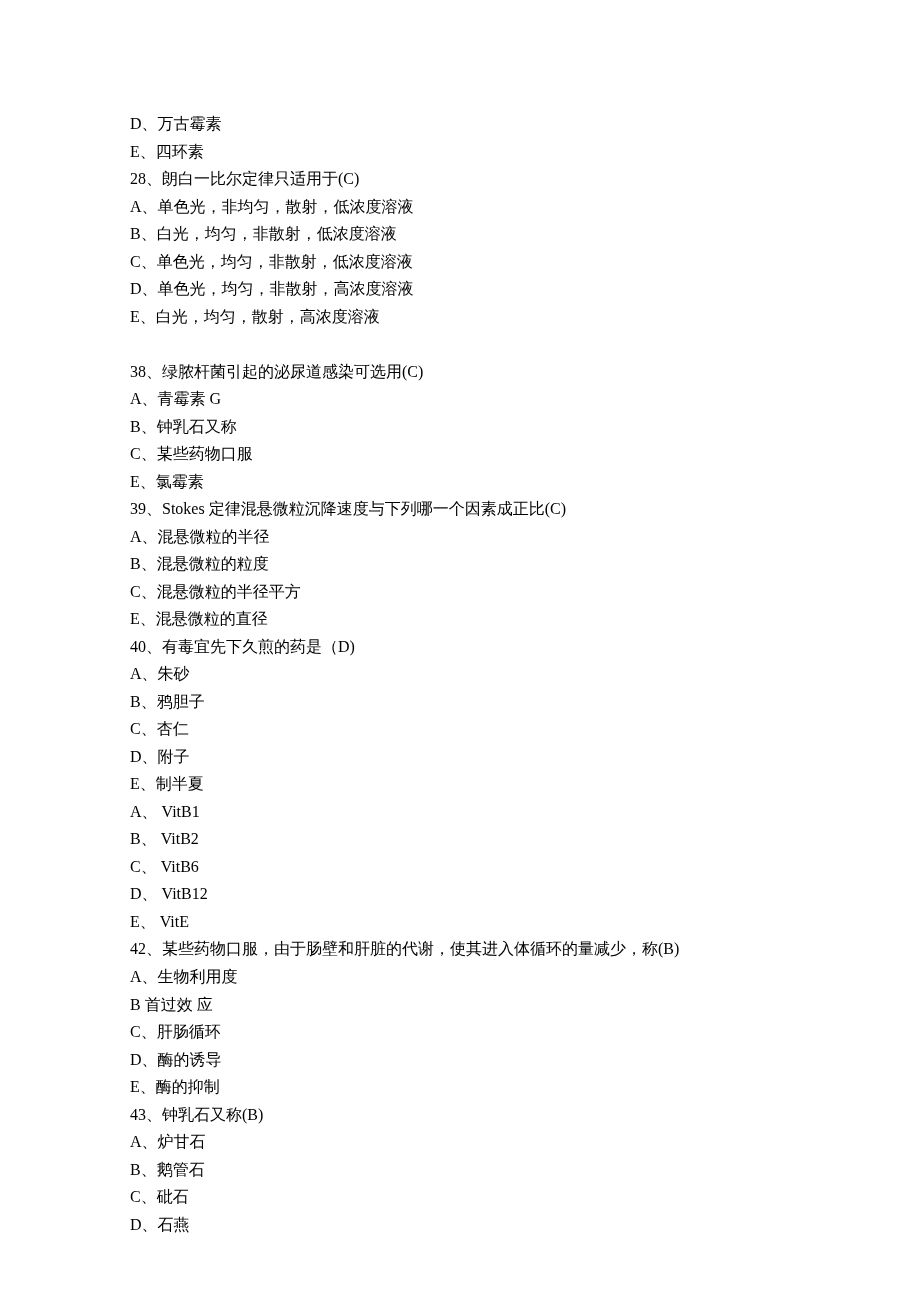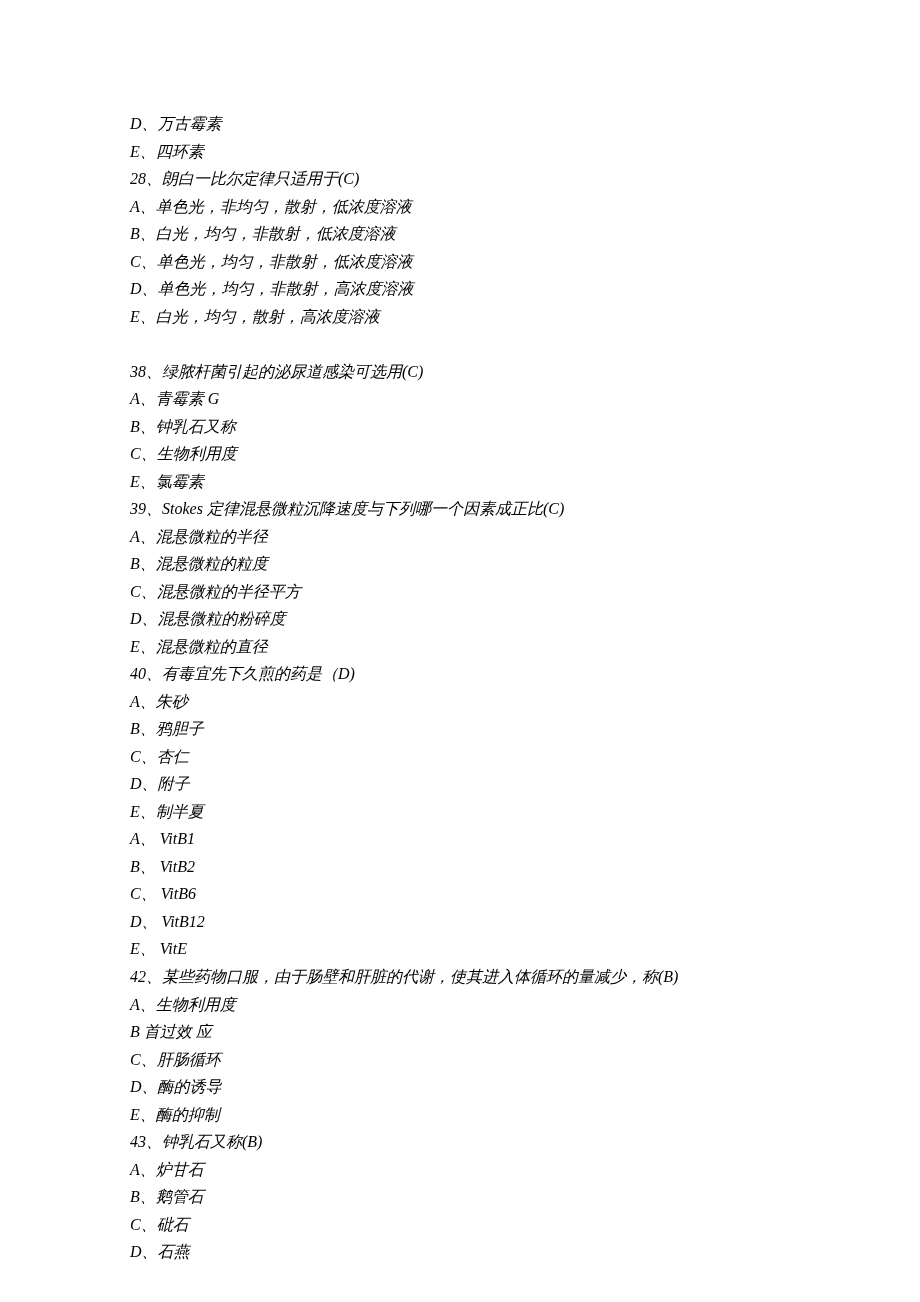--- a/index.html
+++ b/index.html
@@ -12,21 +12,20 @@
     color: #000000;
   }
   .page {
     width: 920px;
     min-height: 1302px;
     padding: 110px 130px 80px 130px;
     box-sizing: border-box;
   }
   .line {
     white-space: pre-wrap;
-    font-style: italic;
   }
   .blank {
     height: 1.72em;
   }
 </style>
 </head>
 <body>
 
 <div class="page">
   <div class="line">D、万古霉素</div>
@@ -34,27 +33,26 @@
   <div class="line">28、朗白一比尔定律只适用于(C)</div>
   <div class="line">A、单色光，非均匀，散射，低浓度溶液</div>
   <div class="line">B、白光，均匀，非散射，低浓度溶液</div>
   <div class="line">C、单色光，均匀，非散射，低浓度溶液</div>
   <div class="line">D、单色光，均匀，非散射，高浓度溶液</div>
   <div class="line">E、白光，均匀，散射，高浓度溶液</div>
   <div class="blank"></div>
   <div class="line">38、绿脓杆菌引起的泌尿道感染可选用(C)</div>
   <div class="line">A、青霉素 G</div>
   <div class="line">B、钟乳石又称</div>
-  <div class="line">C、生物利用度</div>
+  <div class="line">C、某些药物口服</div>
   <div class="line">E、氯霉素</div>
   <div class="line">39、Stokes 定律混悬微粒沉降速度与下列哪一个因素成正比(C)</div>
   <div class="line">A、混悬微粒的半径</div>
   <div class="line">B、混悬微粒的粒度</div>
   <div class="line">C、混悬微粒的半径平方</div>
-  <div class="line">D、混悬微粒的粉碎度</div>
   <div class="line">E、混悬微粒的直径</div>
   <div class="line">40、有毒宜先下久煎的药是（D)</div>
   <div class="line">A、朱砂</div>
   <div class="line">B、鸦胆子</div>
   <div class="line">C、杏仁</div>
   <div class="line">D、附子</div>
   <div class="line">E、制半夏</div>
   <div class="line">A、 VitB1</div>
   <div class="line">B、 VitB2</div>
   <div class="line">C、 VitB6</div>

